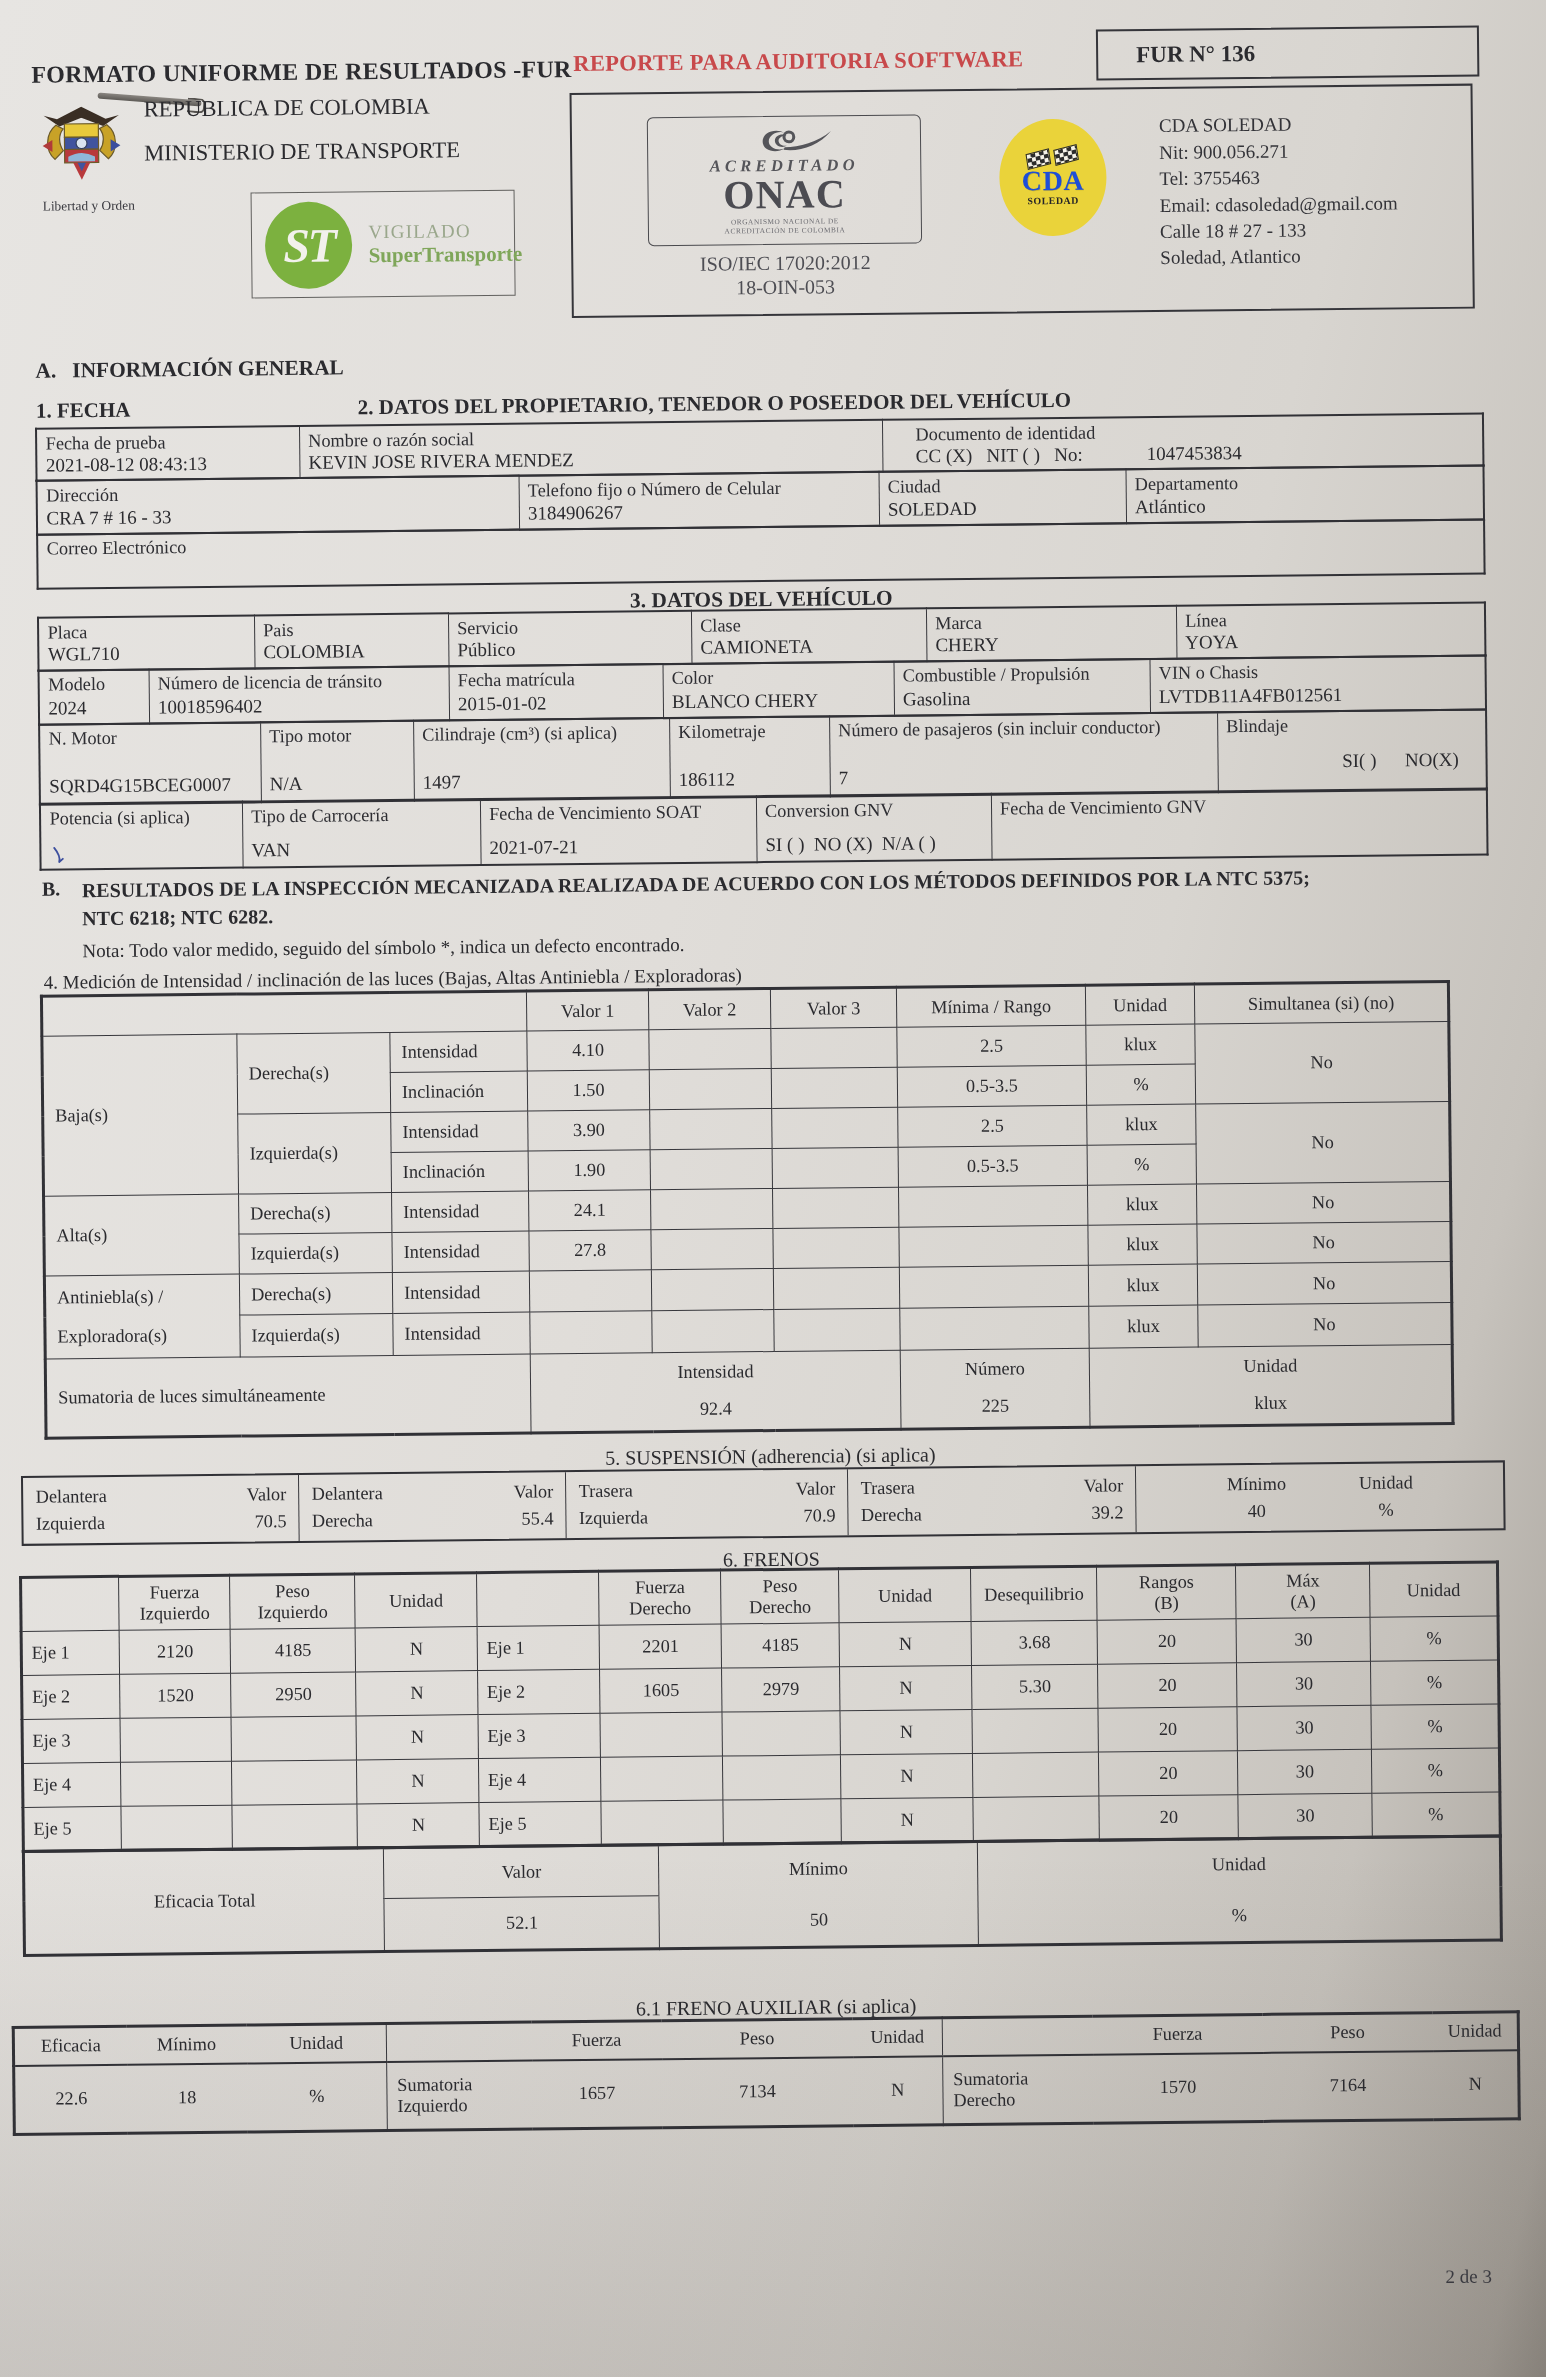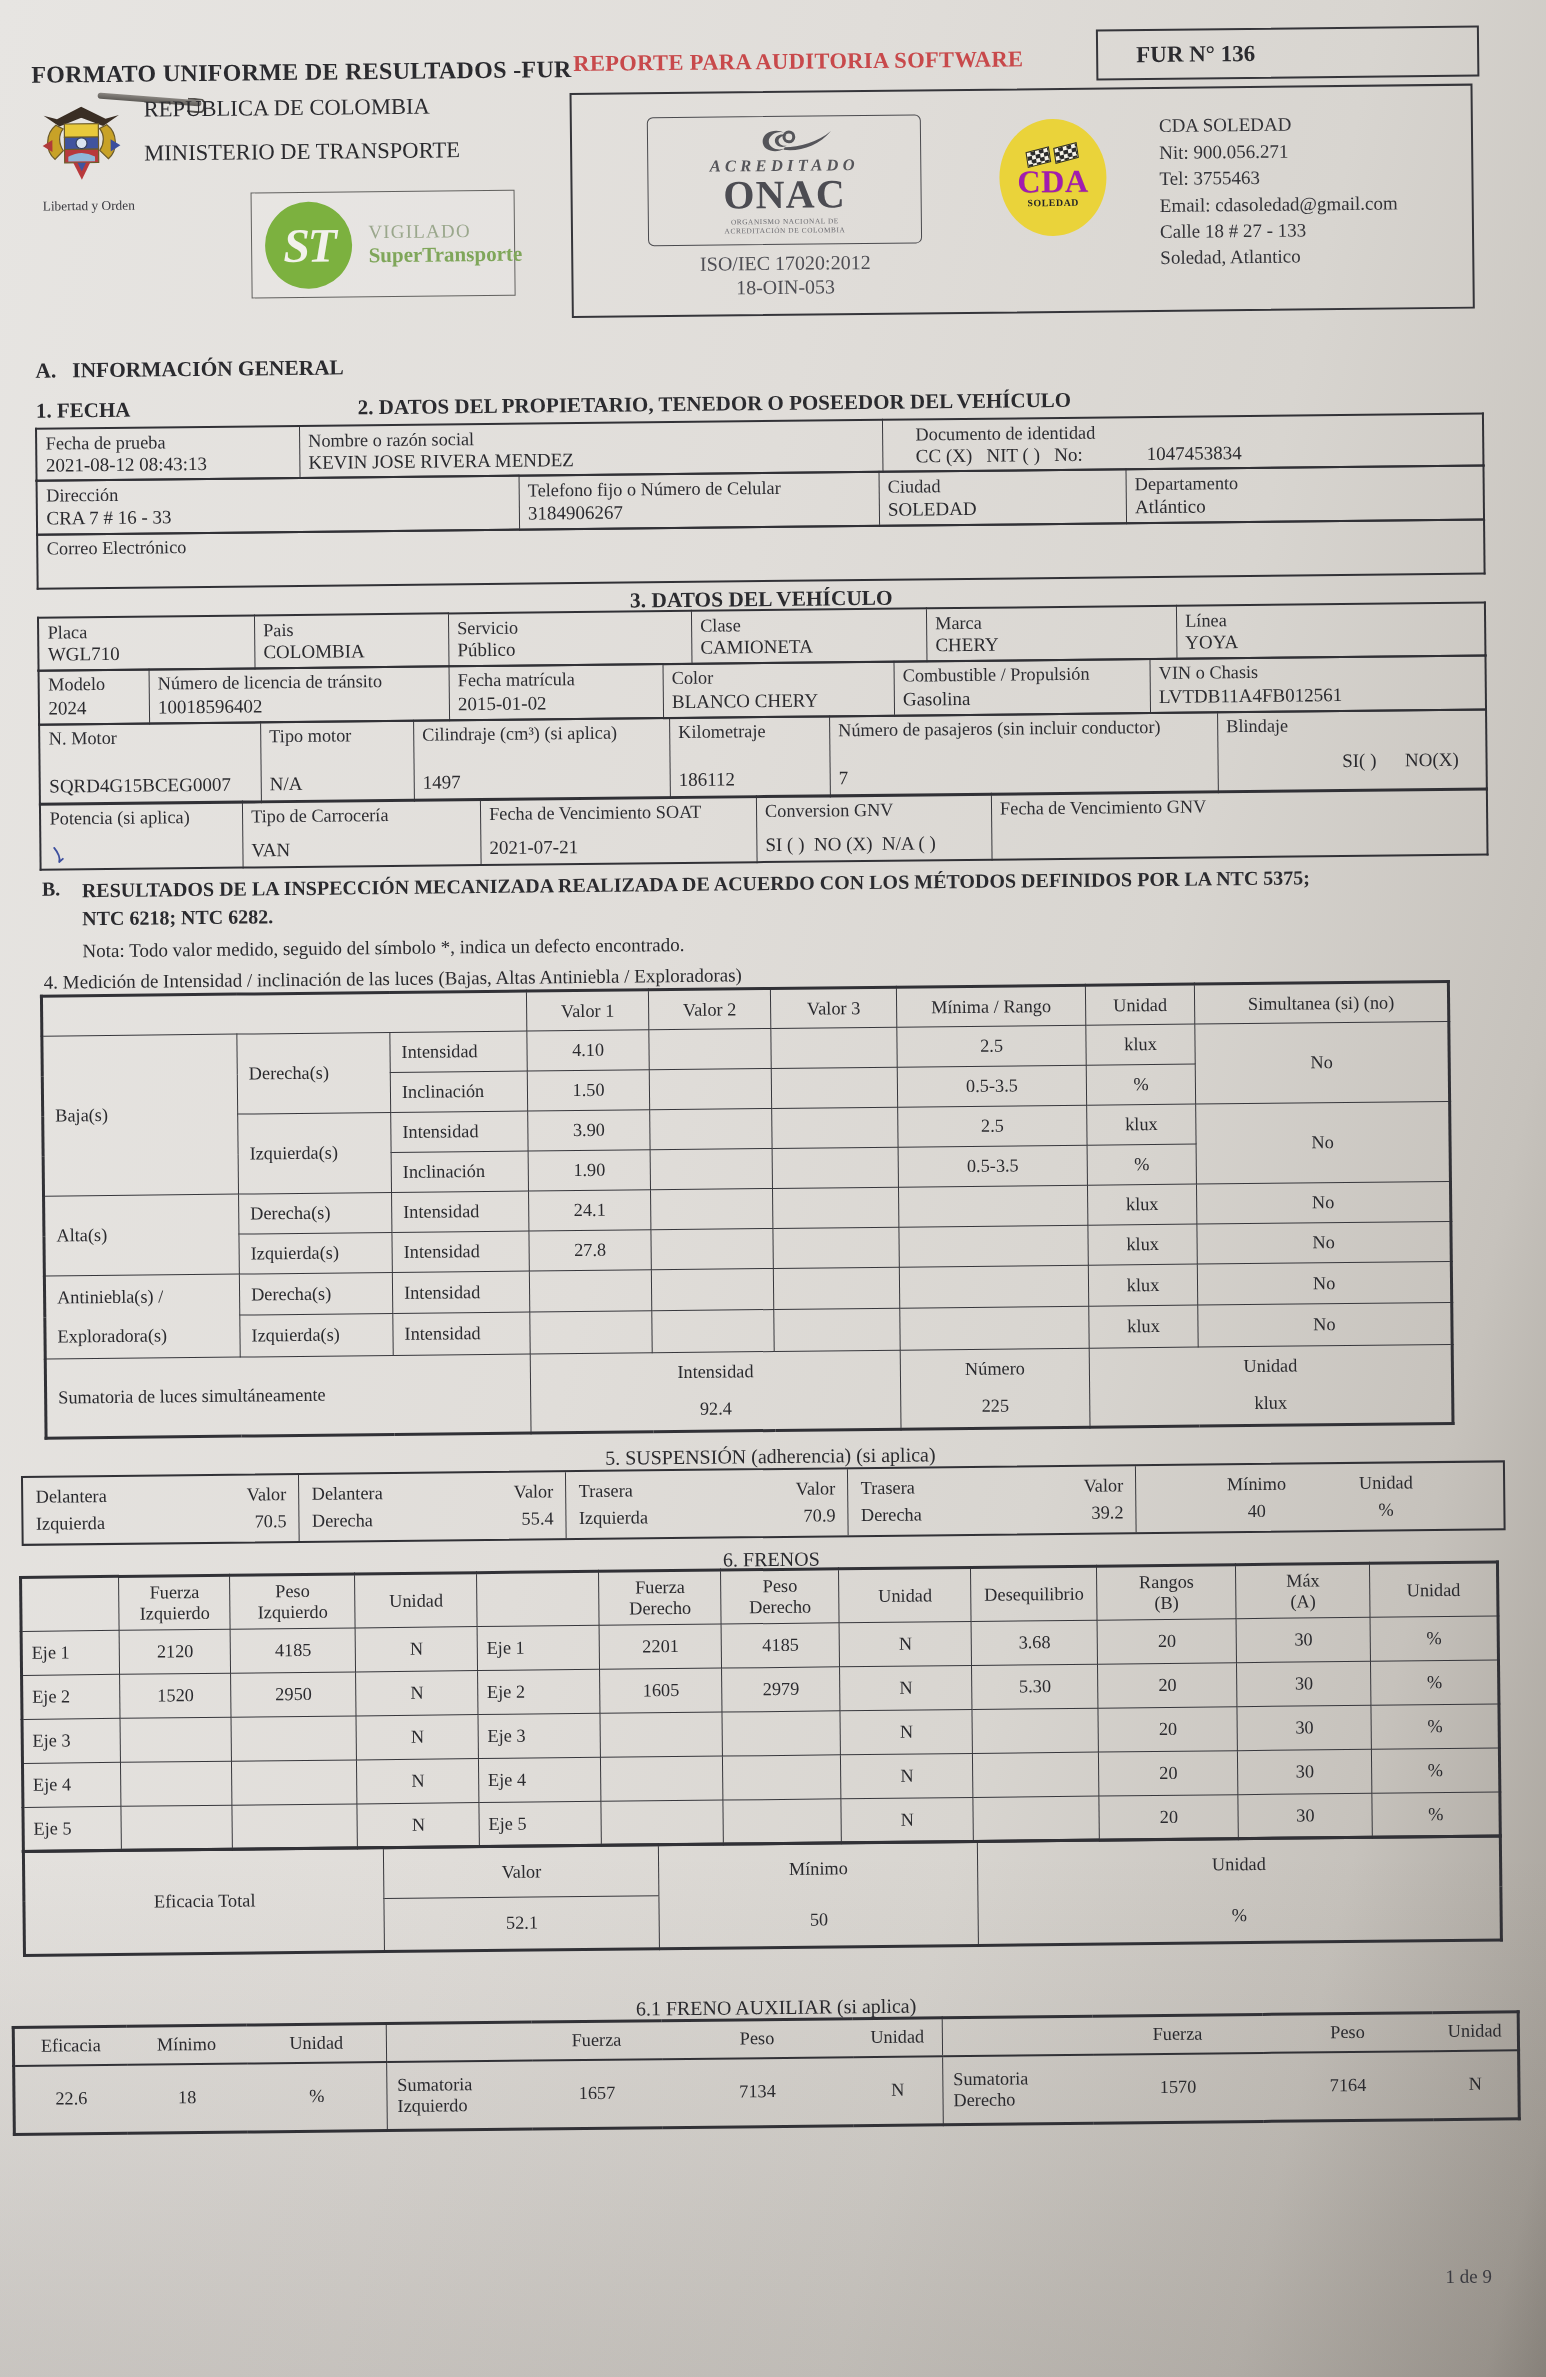--- a/index.html
+++ b/index.html
@@ -35,21 +35,21 @@
   .right-box{left:581px;top:91px;width:903px;height:225px;border:2.4px solid #35353a}
   .onac-box{left:75px;top:23px;width:274px;height:129px;border:1.8px solid #4a4a4e;border-radius:6.1px;display:flex;flex-direction:column;align-items:center;padding-top:6.1px}
   .onac-acreditado{font-size:16.5px;letter-spacing:4.3px;color:#55555a;font-style:italic;font-weight:bold;margin-top:1.2px}
   .onac-name{font-size:40px;font-weight:bold;color:#4c4c52;letter-spacing:1.2px;line-height:.95}
   .onac-sub{font-size:7.3px;color:#6a6a70;letter-spacing:0.6px;text-align:center;line-height:1.3;margin-top:2.4px}
   .onac-iso{left:75px;top:158px;width:274px;text-align:center;font-size:20px;color:#4e4e54;line-height:1.22}
   .cda-circle{left:427px;top:29px;width:107px;height:117px;border-radius:50%;background:#ead33a;display:flex;flex-direction:column;align-items:center;justify-content:center}
   .cda-flags{display:flex;gap:3.7px;transform:rotate(-8deg);margin-bottom:1.2px}
   .flag{width:24.4px;height:16px;background:
     repeating-conic-gradient(#2c2c2c 0 25%, #f5f2e8 0 50%) 0 0/8.5px 8px;border:0.6px solid #2c2c2c;transform:skewY(-6deg)}
-  .cda-word{font-size:32px;font-weight:bold;color:#a21caf;letter-spacing:0.6px;line-height:1;text-shadow:0.6px 0.6px 0 #c9b42e}
+  .cda-word{font-size:28px;font-weight:bold;color:#1d4ed8;letter-spacing:0.6px;line-height:1;text-shadow:0.6px 0.6px 0 #c9b42e}
   .cda-word-sub{font-size:9.8px;font-weight:bold;color:#242428;letter-spacing:0.6px}
   .cda-info{left:587px;top:24.4px;font-size:19px;line-height:1.39;color:#333338}
 
   
   table{border-collapse:collapse;table-layout:fixed;width:100%}
   .frame{border:3.1px solid #313136}
   td{border:1.8px solid #37373c;font-size:18.3px;vertical-align:top;padding:3.7px 8.5px;overflow:hidden}
   .cell{display:flex;flex-direction:column;justify-content:space-between;height:100%}
   .lab{font-size:18.3px;color:#2e2e33}
   .val{font-size:19px}
@@ -803,17 +803,17 @@
       <td>N</td>
       <td class="gb lft prl">Sumatoria
 Derecho</td>
       <td>1570</td>
       <td>7164</td>
       <td>N</td>
     </tr>
   </tbody>
       </table>
 
-  <div class="abs footer">1 de 9</div>
+  <div class="abs footer">2 de 3</div>
 
 </div>
 </div>
 
 
 </body></html>

